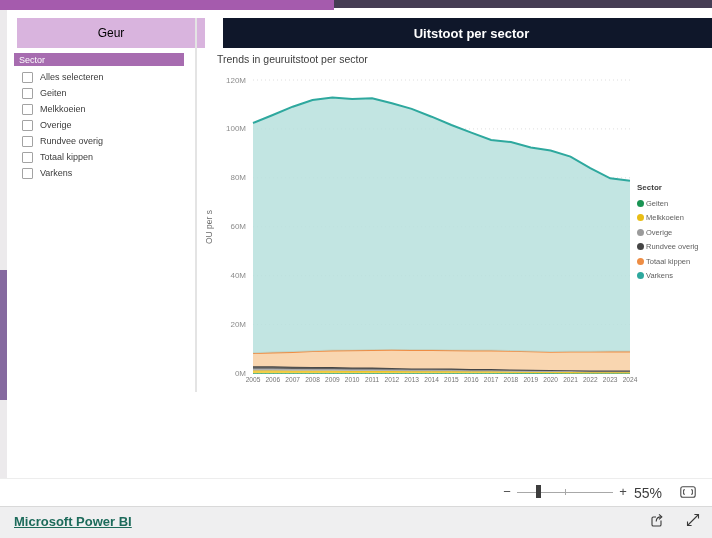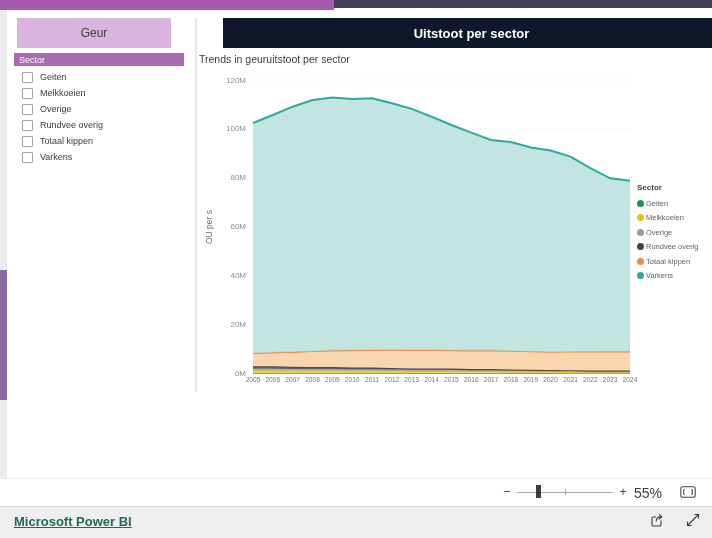--- a/index.html
+++ b/index.html
@@ -10,35 +10,35 @@
     -webkit-font-smoothing:antialiased;
   }
   .abs{position:absolute;}
   
   #topbar-purple{left:0;top:0;width:334px;height:10px;background:#a55bad;}
   #topbar-dark{left:334px;top:0;width:378px;height:8px;background:#453d54;}
   
   #left-scroll-track{left:0;top:10px;width:7px;height:468px;background:#eceaec;}
   #left-scroll-thumb{left:0;top:270px;width:7px;height:130px;background:#85699f;}
   
-  #sidebar-title{left:17px;top:18px;width:154px;height:30px;background:#d9b4de;
-    color:#404040;font-size:12px;display:flex;align-items:center;justify-content:center;}
+  #sidebar-title{left:17px;top:18px;width:188px;height:30px;background:#d9b4de;
+    color:#000000;font-size:12px;display:flex;align-items:center;justify-content:center;}
   #filter-header{left:14px;top:53px;width:170px;height:13px;background:#a76cb0;
     color:#fdfdfd;font-size:9px;display:flex;align-items:center;padding-left:5px;box-sizing:border-box;}
   #filter-list{left:14px;top:69px;width:172px;}
   .filter-row{height:16px;display:flex;align-items:center;padding-left:8px;}
   .checkbox{width:9px;height:9px;border:1px solid #a3a3a3;background:#fff;border-radius:1px;flex:0 0 auto;}
   .filter-label{margin-left:7px;font-size:9px;color:#3c3c3c;white-space:nowrap;}
   
   #divider{left:195px;top:18px;width:2px;height:374px;background:#e4e4e4;}
   
   #main-header{left:223px;top:18px;width:497px;height:30px;background:#0f172a;
     color:#ffffff;font-size:13px;font-weight:bold;display:flex;align-items:center;justify-content:center;}
   
-  #chart-title{left:199px;top:53px;font-size:10.5px;color:#3d3d3d;}
+  #chart-title{left:217px;top:53px;font-size:10.5px;color:#3d3d3d;}
   #y-axis-title{left:209px;top:227px;font-size:8.5px;color:#6d6d6d;
     transform:translate(-50%,-50%) rotate(-90deg);white-space:nowrap;}
   
   #legend{left:637px;top:183px;width:72px;}
   #legend-title{font-size:8px;font-weight:bold;color:#3f3f3f;margin-bottom:4px;}
   .legend-item{display:flex;align-items:center;height:14.5px;}
   .legend-dot{width:7px;height:7px;border-radius:50%;flex:0 0 auto;}
   .legend-label{margin-left:2px;font-size:7.5px;color:#5f5f5f;white-space:nowrap;}
   
   #chart-svg{left:0;top:0;pointer-events:none;}
@@ -62,20 +62,24 @@
 <body>
 
 <div class="abs" id="topbar-purple"></div>
 <div class="abs" id="topbar-dark"></div>
 <div class="abs" id="left-scroll-track"></div>
 <div class="abs" id="left-scroll-thumb"></div>
 
 <div class="abs" id="sidebar-title">Geur</div>
 <div class="abs" id="filter-header">Sector</div>
 <div class="abs" id="filter-list">
+    <div class="filter-row">
+      <span class="checkbox"></span>
+      <span class="filter-label">Alles selecteren</span>
+    </div>
     <div class="filter-row">
       <span class="checkbox"></span>
       <span class="filter-label">Geiten</span>
     </div>
     <div class="filter-row">
       <span class="checkbox"></span>
       <span class="filter-label">Melkkoeien</span>
     </div>
     <div class="filter-row">
       <span class="checkbox"></span>

